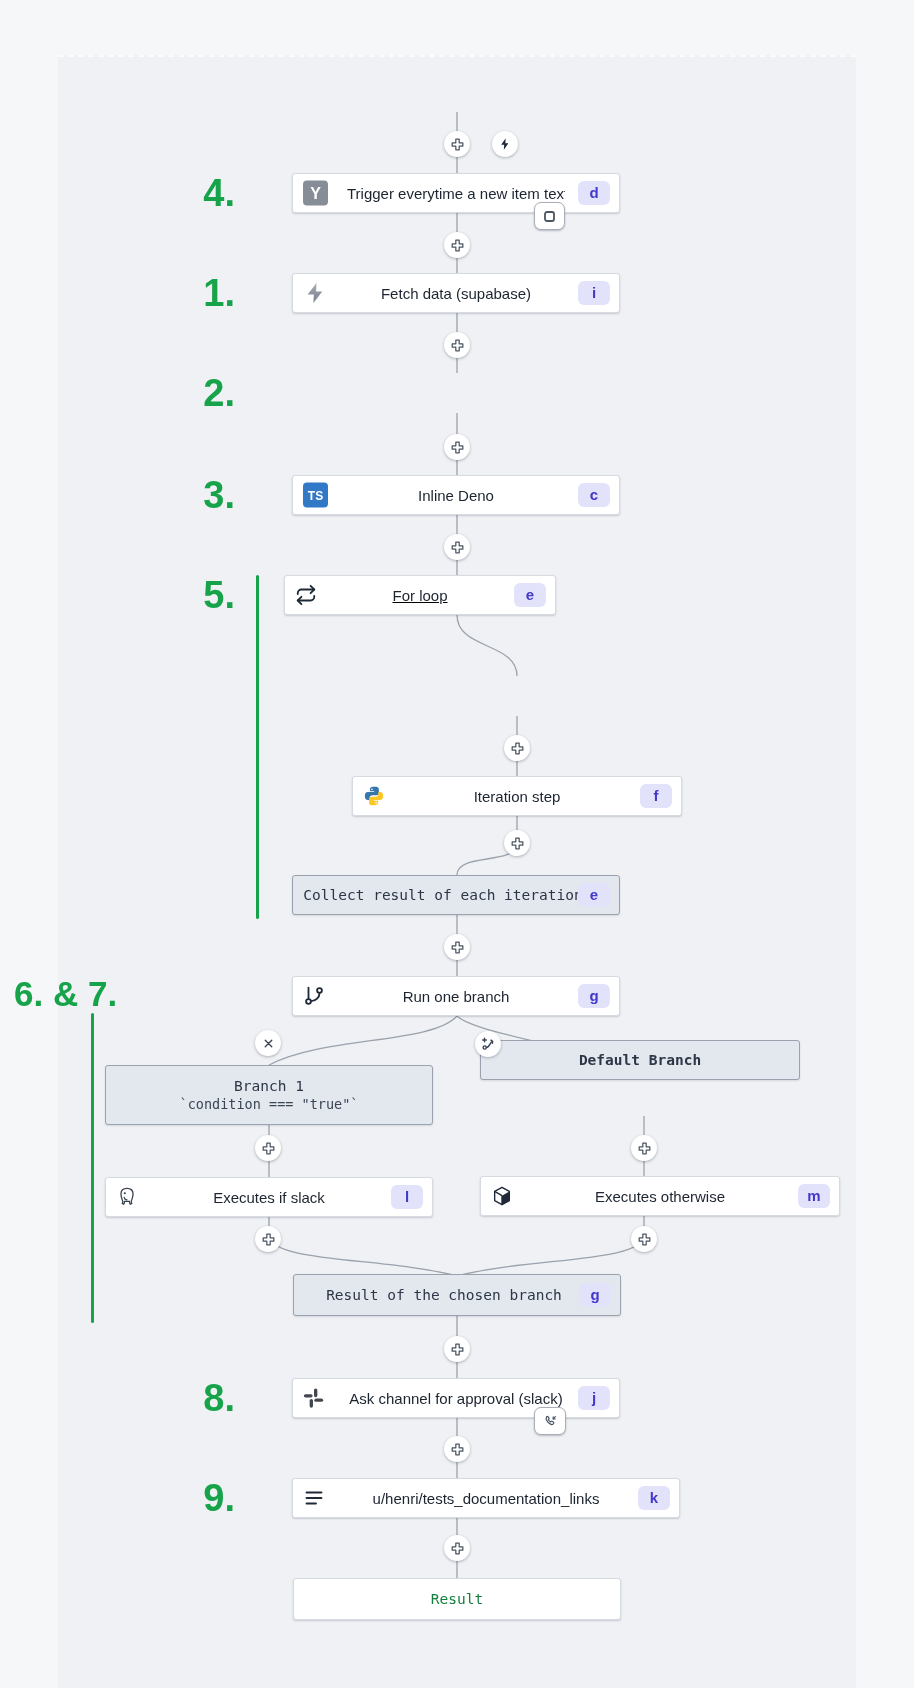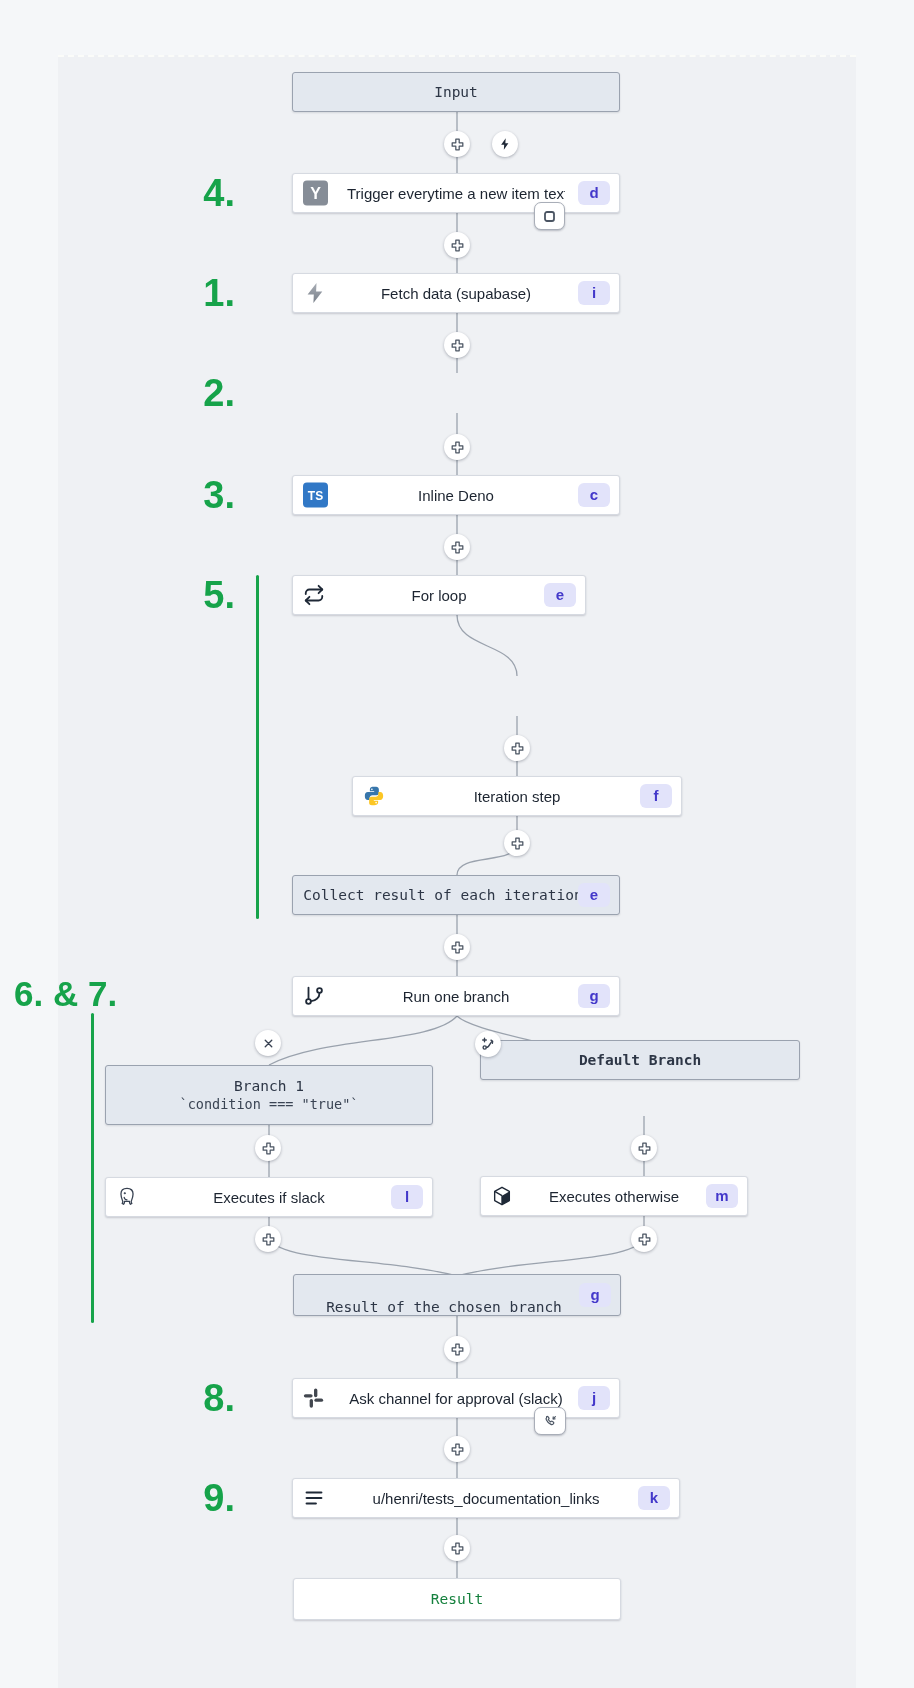--- a/index.html
+++ b/index.html
@@ -73,23 +73,20 @@
 
   <div class="stepnum" style="top:173px;">4.</div>
   <div class="stepnum" style="top:273px;">1.</div>
   <div class="stepnum" style="top:373px;">2.</div>
   <div class="stepnum" style="top:475px;">3.</div>
   <div class="stepnum" style="top:575px;">5.</div>
   <div class="stepnum wide" style="top:963px;margin-top:11px;">6. &amp; 7.</div>
   <div class="stepnum" style="top:1378px;">8.</div>
   <div class="stepnum" style="top:1478px;">9.</div>
 
-  <div class="node header" style="left:292px;top:72px;width:328px;">
-    <span class="nlabel">Input</span>
-  </div>
 
   <div class="node white" style="left:292px;top:173px;width:328px;">
     <span class="nicon">
       <span class="sqicon" style="background:#868d97;font-size:16px;">Y</span>
     </span>
     <span class="nlabel" style="max-width:218px;">Trigger everytime a new item text o…</span>
     <span class="badge">d</span>
   </div>
   <div class="minibtn" style="left:534px;top:202px;width:29px;height:26px;">
     <svg width="13" height="13" viewBox="0 0 13 13">
@@ -115,21 +112,21 @@
 
 
   <div class="node white" style="left:292px;top:475px;width:328px;">
     <span class="nicon">
       <span class="sqicon" style="background:#3178c6;font-size:12px;">TS</span>
     </span>
     <span class="nlabel">Inline Deno</span>
     <span class="badge">c</span>
   </div>
 
-  <div class="node white" style="left:292px;top:575px;width:294px;">
+  <div class="node white" style="left:284px;top:575px;width:272px;text-decoration:underline;">
     <span class="nicon">
       <svg width="22" height="22" viewBox="0 0 24 24" fill="none" stroke="#1f2937" stroke-width="2" stroke-linecap="round" stroke-linejoin="round">
           <path d="m17 2 4 4-4 4"></path>
           <path d="M3 11v-1a4 4 0 0 1 4-4h14"></path>
           <path d="m7 22-4-4 4-4"></path>
           <path d="M21 13v1a4 4 0 0 1-4 4H3"></path>
         </svg>
     </span>
     <span class="nlabel">For loop</span>
     <span class="badge">e</span>
@@ -181,33 +178,33 @@
       <svg width="22" height="22" viewBox="0 0 24 24" fill="none" stroke="#374151" stroke-width="1.4" stroke-linecap="round" stroke-linejoin="round">
           <path d="M12 2.6c-4.2 0-6.6 2.4-6.6 6.2 0 3.2 1.1 5.7 1.8 7.4.4 1 .2 2.1-.5 2.8l1.6.9c.8-.8 1.2-2 .9-3.1h5.6c-.3 1.1.1 2.3.9 3.1l1.6-.9c-.7-.7-.9-1.8-.5-2.8.7-1.7 1.8-4.2 1.8-7.4 0-3.8-2.4-6.2-6.6-6.2z"></path>
           <path d="M8.9 12.3c.2 1.7 1.5 2.8 3.1 2.8"></path>
           <circle cx="9.6" cy="7.9" r=".5" fill="#374151"></circle>
         </svg>
     </span>
     <span class="nlabel">Executes if slack</span>
     <span class="badge">l</span>
   </div>
 
-  <div class="node white" style="left:480px;top:1176px;width:268px;">
+  <div class="node white" style="left:480px;top:1176px;width:360px;">
     <span class="nicon">
       <svg width="22" height="22" viewBox="0 0 24 24">
           <path d="M12 2.5 20 7v10l-8 4.5L4 17V7z" fill="none" stroke="#1f2937" stroke-width="1.5" stroke-linejoin="round"></path>
           <path d="M12 11.6 20 7v10l-8 4.5z" fill="#1f2937"></path>
           <path d="M12 11.6 4 7M12 11.6v9.9" stroke="#1f2937" stroke-width="1.5"></path>
         </svg>
     </span>
     <span class="nlabel">Executes otherwise</span>
     <span class="badge">m</span>
   </div>
 
-  <div class="node header" style="left:293px;top:1274px;width:328px;height:42px;align-items:flex-end;">
+  <div class="node header" style="left:293px;top:1274px;width:328px;height:42px;">
     <span class="nlabel" style="padding-right:26px;">Result of the chosen branch</span>
     <span class="badge">g</span>
   </div>
 
   <div class="node white" style="left:292px;top:1378px;width:328px;">
     <span class="nicon">
       <svg width="21" height="21" viewBox="0 0 24 24" fill="#42474f">
           <rect x="12.6" y="1" width="3.8" height="10" rx="1.9"></rect>
           <rect x="13" y="12.6" width="10" height="3.8" rx="1.9"></rect>
           <rect x="7.6" y="13" width="3.8" height="10" rx="1.9"></rect>

